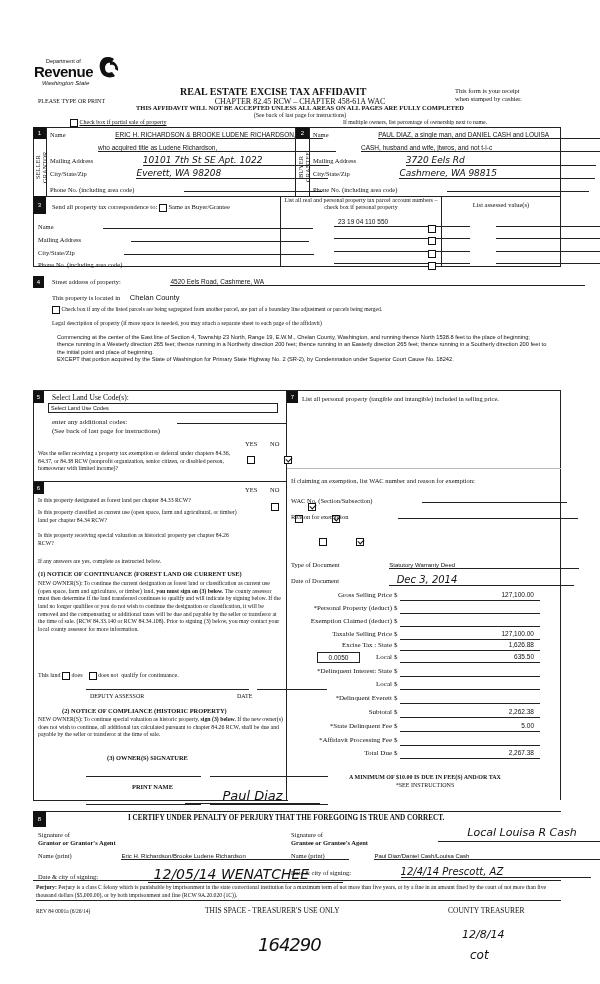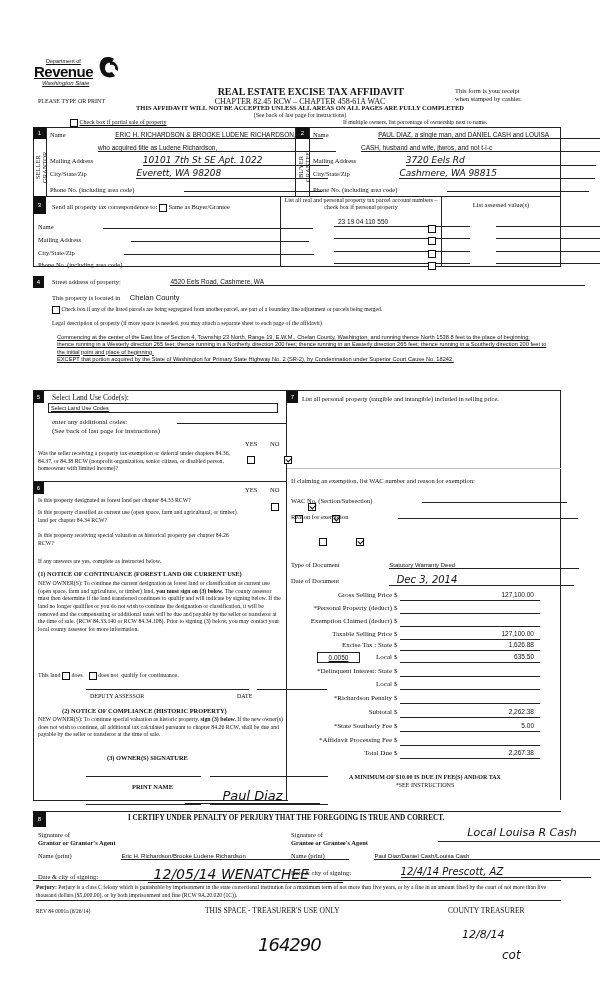--- a/index.html
+++ b/index.html
@@ -1,19 +1,19 @@
 <!DOCTYPE html>
 <html><head>
   <meta charset="utf-8">
   <style>
     * { box-sizing: border-box; margin: 0; padding: 0; }
     html, body { width: 600px; height: 984px; background: #fff; overflow: hidden; }
     body { font-family: "Liberation Serif", serif; color: #111; position: relative; }
     .abs { position: absolute; }
-    .sans { font-family: "Liberation Sans", sans-serif; text-decoration: underline; }
+    .sans { font-family: "Liberation Sans", sans-serif; }
     .hand { font-family: "DejaVu Sans", sans-serif; font-style: italic; font-weight: normal; }
     .numbox { position: absolute; background: #111; color: #fff; font-size: 6px; text-align: center; font-family: "Liberation Sans", sans-serif; }
     .uline { border-bottom: 1px solid #222; margin-left: 48px; }
     .cb { display: inline-block; width: 8px; height: 8px; border: 1px solid #111; vertical-align: middle; background: #fff; position: relative; }
     .cb.checked::after { content: ""; position: absolute; left: 1px; top: 0px; width: 5px; height: 3px; border-left: 1px solid #111; border-bottom: 1px solid #111; transform: rotate(-45deg); }
     .box { position: absolute; border: 1px solid #222; }
     .vtext { position: absolute; writing-mode: vertical-rl; transform: rotate(180deg); font-size: 6.5px; text-align: center; line-height: 1; }
     .row { position: absolute; font-size: 6.5px; white-space: nowrap; }
     .fill { font-family: "Liberation Sans", sans-serif; font-size: 6.5px; }
     .money-row { position: absolute; left: 290px; width: 260px; font-size: 7px; height: 11px; }
@@ -30,21 +30,21 @@
 <div class="abs" style="left:34px;top:55px;width:90px;height:40px;">
   <div class="abs sans" style="left:12px;top:3px;font-size:5.5px;">Department of</div>
   <div class="abs sans" style="left:0px;top:8px;font-size:15px;font-weight:bold;letter-spacing:-0.5px;">Revenue</div>
   <div class="abs sans" style="left:8px;top:25px;font-size:6px;font-style:italic;">Washington State</div>
   <svg class="abs" style="left:62px;top:0px;" width="24" height="26" viewBox="0 0 24 26">
     <path d="M12 2 C4 2 2 10 5 17 C7 22 14 24 19 21 L16 17 C12 19 9 17 9 13 C9 9 12 7 15 8 L18 4 C16 2.5 14 2 12 2 Z" fill="#111"></path>
     <path d="M14 10 C17 9 20 11 19 14 L22 16 C23 11 19 6 14 6 Z" fill="#111"></path>
   </svg>
 </div>
 
-<div class="abs" style="left:164px;top:86px;width:240px;text-align:right;font-size:10px;font-weight:bold;">REAL ESTATE EXCISE TAX AFFIDAVIT</div>
+<div class="abs" style="left:180px;top:86px;width:240px;text-align:left;font-size:10px;font-weight:bold;">REAL ESTATE EXCISE TAX AFFIDAVIT</div>
 <div class="abs" style="left:180px;top:97px;width:240px;text-align:center;font-size:8px;">CHAPTER 82.45 RCW – CHAPTER 458-61A WAC</div>
 <div class="abs" style="left:38px;top:98px;font-size:6px;">PLEASE TYPE OR PRINT</div>
 <div class="abs" style="left:455px;top:87px;font-size:6.5px;">This form is your receipt</div>
 <div class="abs" style="left:455px;top:95px;font-size:6.5px;">when stamped by cashier.</div>
 <div class="abs" style="left:60px;top:104px;width:480px;text-align:center;font-size:6.5px;font-weight:bold;">THIS AFFIDAVIT WILL NOT BE ACCEPTED UNLESS ALL AREAS ON ALL PAGES ARE FULLY COMPLETED</div>
 <div class="abs" style="left:200px;top:112px;width:200px;text-align:center;font-size:6px;">(See back of last page for instructions)</div>
 <div class="abs" style="left:70px;top:119px;font-size:6px;white-space:nowrap;">
   <span class="cb"></span>
   <span style="text-decoration:underline;">Check box if partial sale of property</span>
 </div>
@@ -300,31 +300,31 @@
   <span class="ml">*Delinquent Interest: State</span>
     <span class="ms">$</span>
   <span class="mv"></span>
 </div>
 <div class="money-row" style="top:680px;">
   <span class="ml">Local</span>
     <span class="ms">$</span>
   <span class="mv"></span>
 </div>
 <div class="money-row" style="top:694px;">
-  <span class="ml">*Richardson Penalty</span>
+  <span class="ml">*Delinquent Everett</span>
     <span class="ms">$</span>
   <span class="mv"></span>
 </div>
 <div class="money-row" style="top:708px;">
   <span class="ml">Subtotal</span>
     <span class="ms">$</span>
   <span class="mv">2,262.38</span>
 </div>
 <div class="money-row" style="top:722px;">
-  <span class="ml">*State Southerly Fee</span>
+  <span class="ml">*State Delinquent Fee</span>
     <span class="ms">$</span>
   <span class="mv">5.00</span>
 </div>
 <div class="money-row" style="top:736px;">
   <span class="ml">*Affidavit Processing Fee</span>
     <span class="ms">$</span>
   <span class="mv"></span>
 </div>
 <div class="money-row" style="top:749px;">
   <span class="ml">Total Due</span>
@@ -371,16 +371,16 @@
 
 <div class="abs" style="left:36px;top:884px;width:525px;font-size:5.7px;line-height:1.35;padding-bottom:1px;border-bottom:1px solid #222;">
   <b>Perjury:</b>
   <span>Perjury is a class C felony which is punishable by imprisonment in the state correctional institution for a maximum term of not more than five years, or by a fine in an amount fixed by the court of not more than five thousand dollars ($5,000.00), or by both imprisonment and fine (RCW 9A.20.020 (1C)).</span>
 </div>
 <div class="abs" style="left:36px;top:908px;font-size:5.5px;">REV 84 0001a (6/26/14)</div>
 <div class="abs" style="left:205px;top:906px;font-size:7.5px;">THIS SPACE - TREASURER'S USE ONLY</div>
 <div class="abs" style="left:448px;top:906px;font-size:7.5px;">COUNTY TREASURER</div>
 <div class="abs hand" style="left:258px;top:934px;font-size:18px;letter-spacing:-1px;">164290</div>
 <div class="abs hand" style="left:462px;top:928px;font-size:11px;">12/8/14</div>
-<div class="abs hand" style="left:470px;top:948px;font-size:12px;margin-left:32px;">cot</div>
+<div class="abs hand" style="left:470px;top:948px;font-size:12px;">cot</div>
 
 
 
 
 </body></html>

